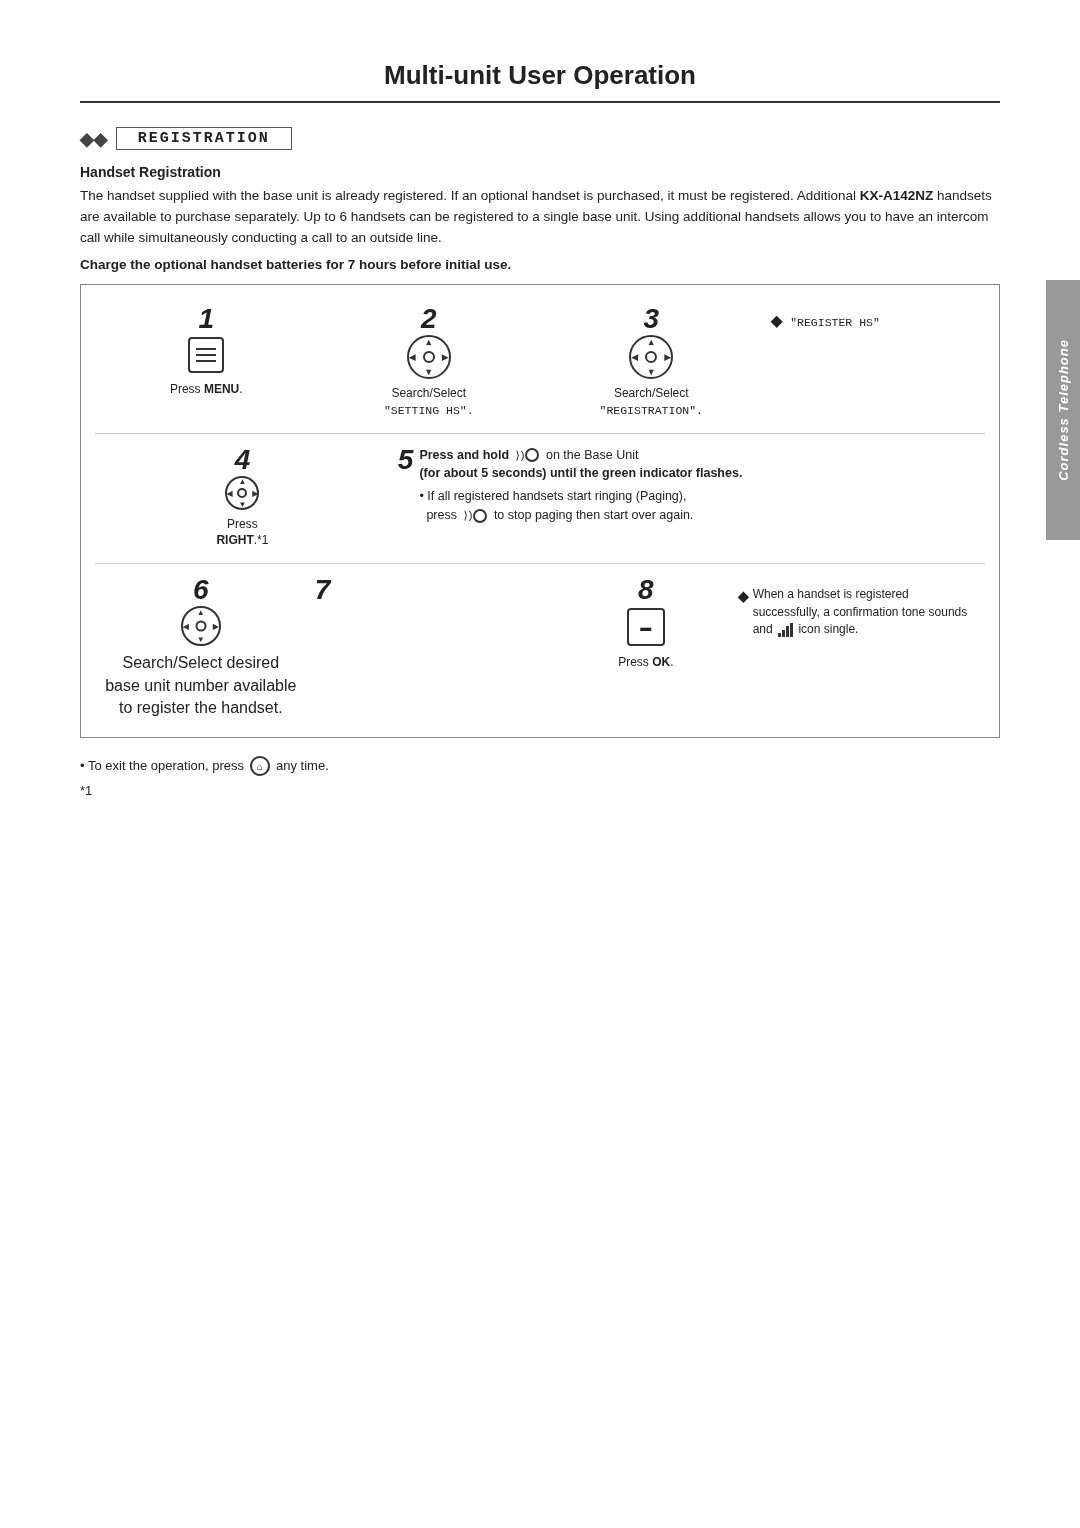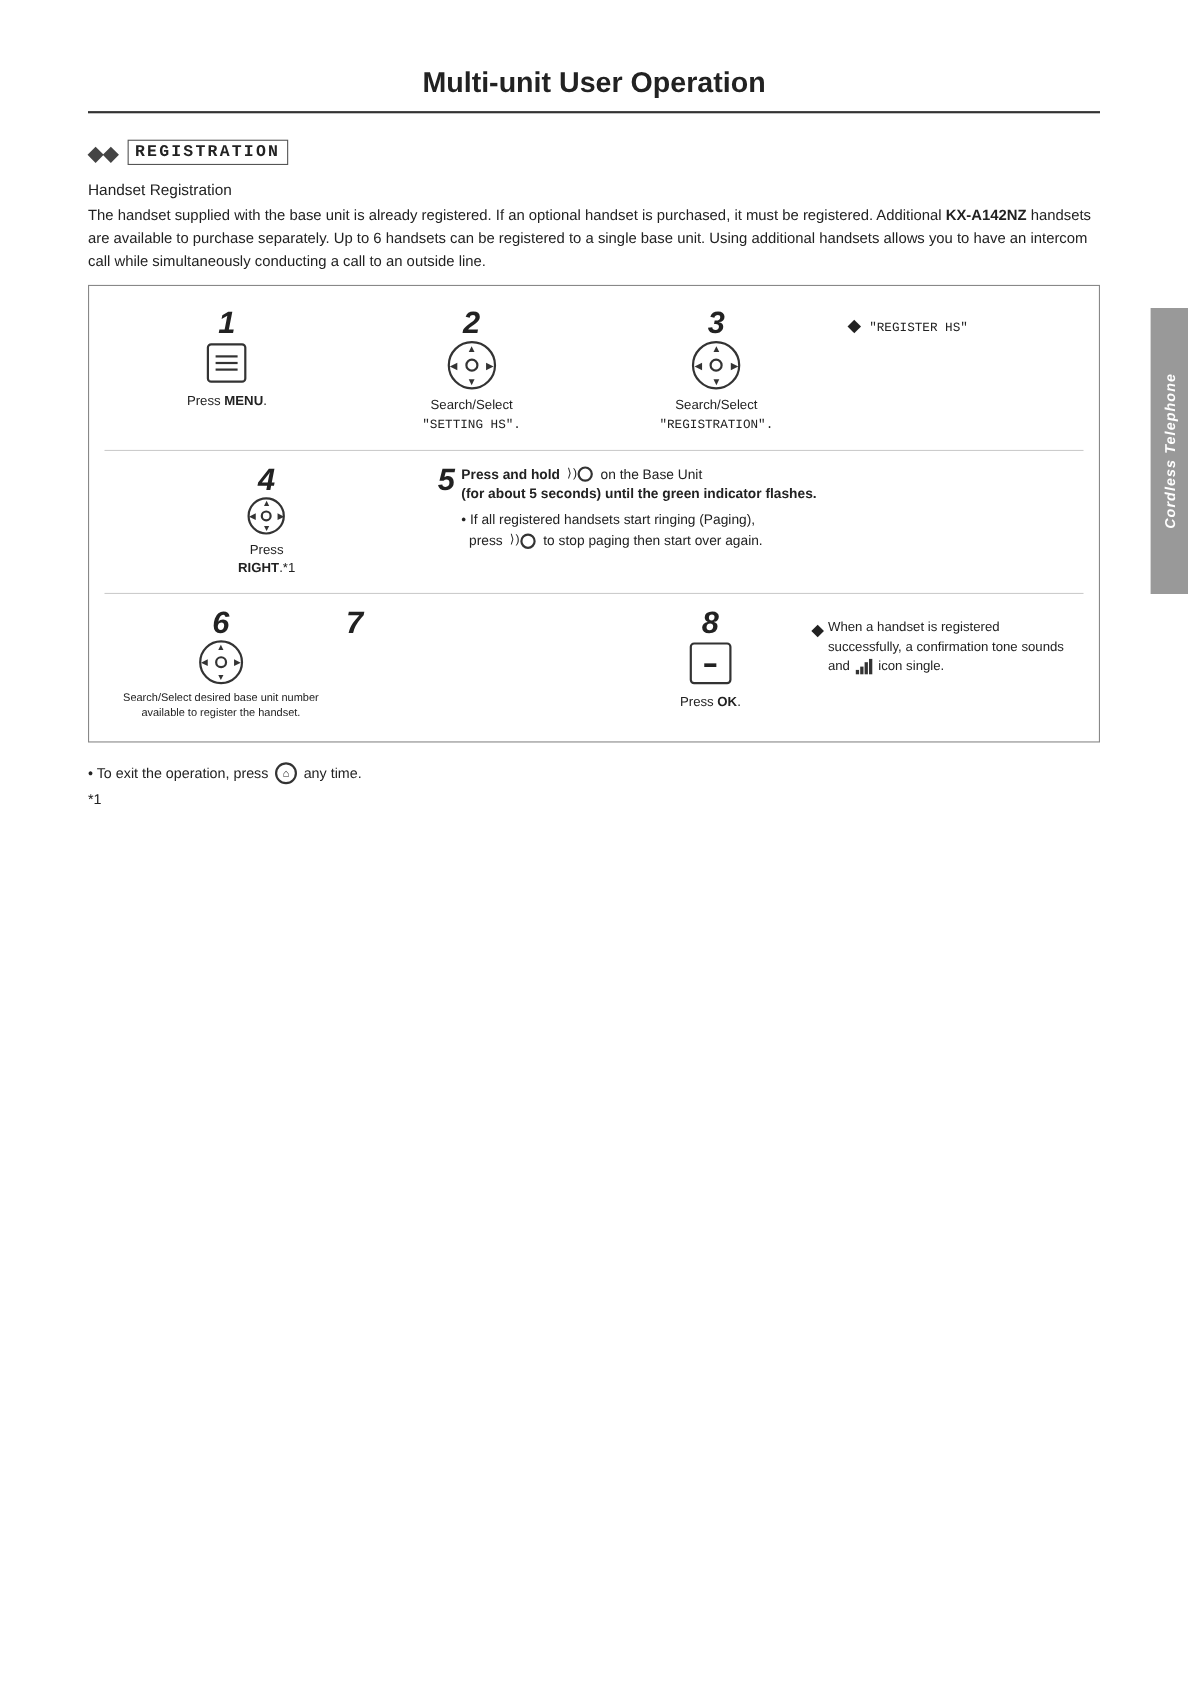--- a/index.html
+++ b/index.html
@@ -37,31 +37,31 @@
       align-items: center;
       gap: 8px;
     }
     .section-heading .diamonds {
       color: #444;
       font-size: 18px;
     }
     .registration-box {
       display: inline-block;
       border: 1.5px solid #555;
-      padding: 2px 6px;
+      padding: 2px 21px;
       font-family: 'Courier New', monospace;
       font-size: 15px;
       letter-spacing: 2px;
       font-weight: bold;
       margin-right: 4px;
     }
 
     
     .sub-heading {
-      font-weight: normal;
+      font-weight: bold;
       font-size: 14px;
       margin-bottom: 6px;
     }
 
     
     .body-text {
       font-size: 13.5px;
       line-height: 1.55;
       margin-bottom: 8px;
     }
@@ -218,20 +218,21 @@
   <div class="section-heading">
     <span class="diamonds">◆◆</span>
     <span class="registration-box">REGISTRATION</span>
   </div>
 
   <p class="sub-heading">Handset Registration</p>
 
   <p class="body-text">
     <span>The handset supplied with the base unit is already registered. If an optional handset is purchased, it must be registered. Additional </span><strong>KX-A142NZ</strong><span> handsets are available to purchase separately. Up to 6 handsets can be registered to a single base unit. Using additional handsets allows you to have an intercom call while simultaneously conducting a call to an outside line.</span>
   </p>
+  <p class="bold-warning">Charge the optional handset batteries for 7 hours before initial use.</p>
 
   <div class="steps-box">
 
     <div class="steps-row1">
 
       <div class="step-col">
         <div class="step-number-large">1</div>
 
         <div class="icon-menu">
           <span></span>
@@ -346,21 +347,21 @@
         <div class="step-number-large">6</div>
 
         <div style="position:relative;width:40px;height:40px;margin:2px auto;">
           <div style="position:absolute;top:0;left:0;width:40px;height:40px;border:2px solid #333;border-radius:50%;"></div>
           <div style="position:absolute;top:50%;left:50%;transform:translate(-50%,-50%);width:11px;height:11px;border:2px solid #333;border-radius:50%;background:#fff;"></div>
           <div style="position:absolute;top:2px;left:50%;transform:translateX(-50%);font-size:8px;color:#333;">▲</div>
           <div style="position:absolute;bottom:2px;left:50%;transform:translateX(-50%);font-size:8px;color:#333;">▼</div>
           <div style="position:absolute;left:2px;top:50%;transform:translateY(-50%);font-size:8px;color:#333;">◀</div>
           <div style="position:absolute;right:2px;top:50%;transform:translateY(-50%);font-size:8px;color:#333;">▶</div>
         </div>
-        <div class="step-label" style="text-align:center;font-size:10px;">Search/Select desired base unit number available to register the handset.</div>
+        <div class="step-label" style="text-align:center;font-size:16px;">Search/Select desired base unit number available to register the handset.</div>
       </div>
 
       <div style="flex:1.1;padding:4px 8px;">
         <div style="display:flex;align-items:flex-start;gap:6px;">
           <div class="step-number-large">7</div>
         </div>
       </div>
 
       <div style="flex:0.7;padding:4px 8px;display:flex;flex-direction:column;align-items:center;text-align:center;">
         <div class="step-number-large">8</div>

